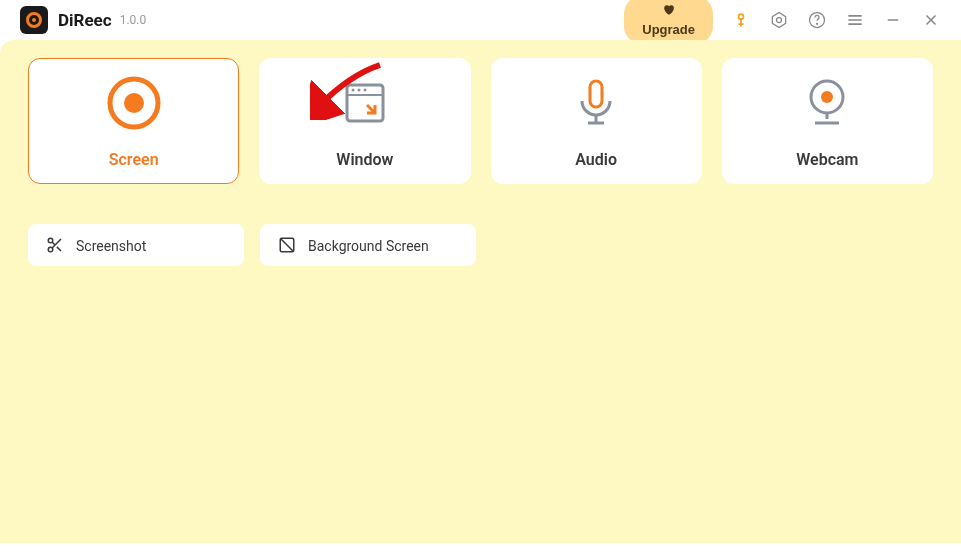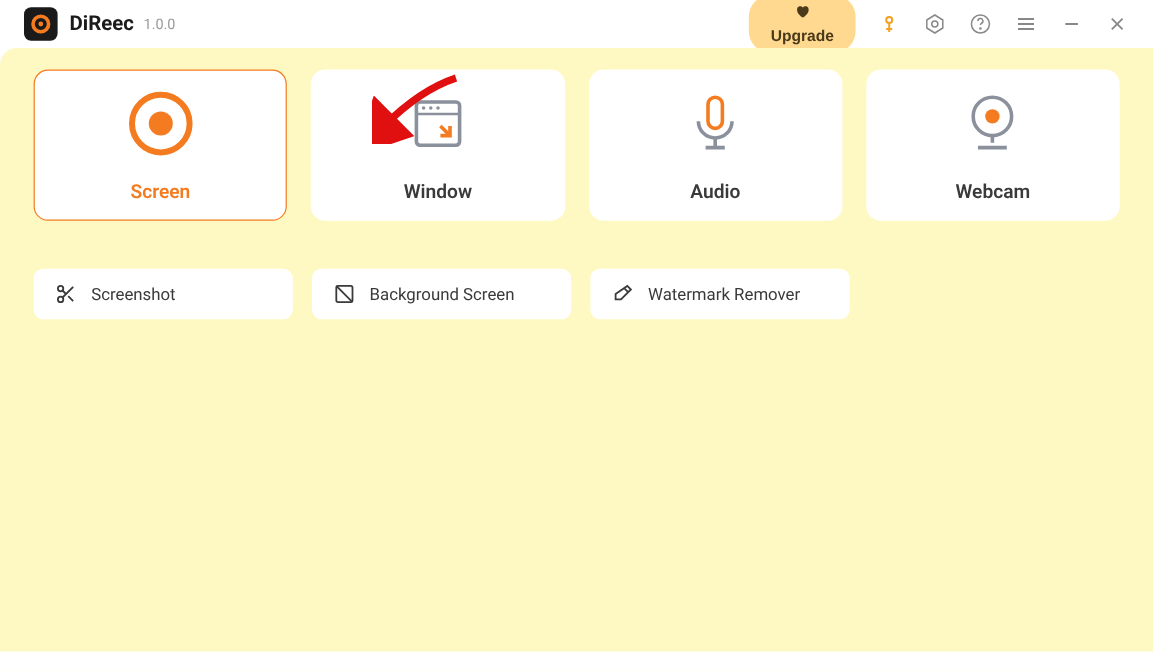--- a/index.html
+++ b/index.html
@@ -291,27 +291,20 @@
           </svg>
         <span>Screenshot</span>
       </div>
       <div class="tool">
         <svg width="18" height="18" viewBox="0 0 24 24" fill="none" stroke="#3a3a3a" stroke-width="2">
             <rect x="3" y="3" width="18" height="18" rx="2"></rect>
             <path d="M3 3l18 18"></path>
           </svg>
         <span>Background Screen</span>
       </div>
-      <div class="tool">
-        <svg width="18" height="18" viewBox="0 0 24 24" fill="none" stroke="#3a3a3a" stroke-width="2">
-            <path d="M17 3l4 4-11 11H4v-6z"></path>
-            <path d="M14 6l4 4"></path>
-          </svg>
-        <span>Watermark Remover</span>
-      </div>
     </div>
   </div>
 </div>
 
 <svg class="arrow" width="80" height="60" viewBox="0 0 80 60">
   <defs>
     <marker id="ah" markerWidth="8" markerHeight="8" refX="2" refY="4" orient="auto">
       <polygon points="0,0 8,4 0,8" fill="#e01010"></polygon>
     </marker>
   </defs>

